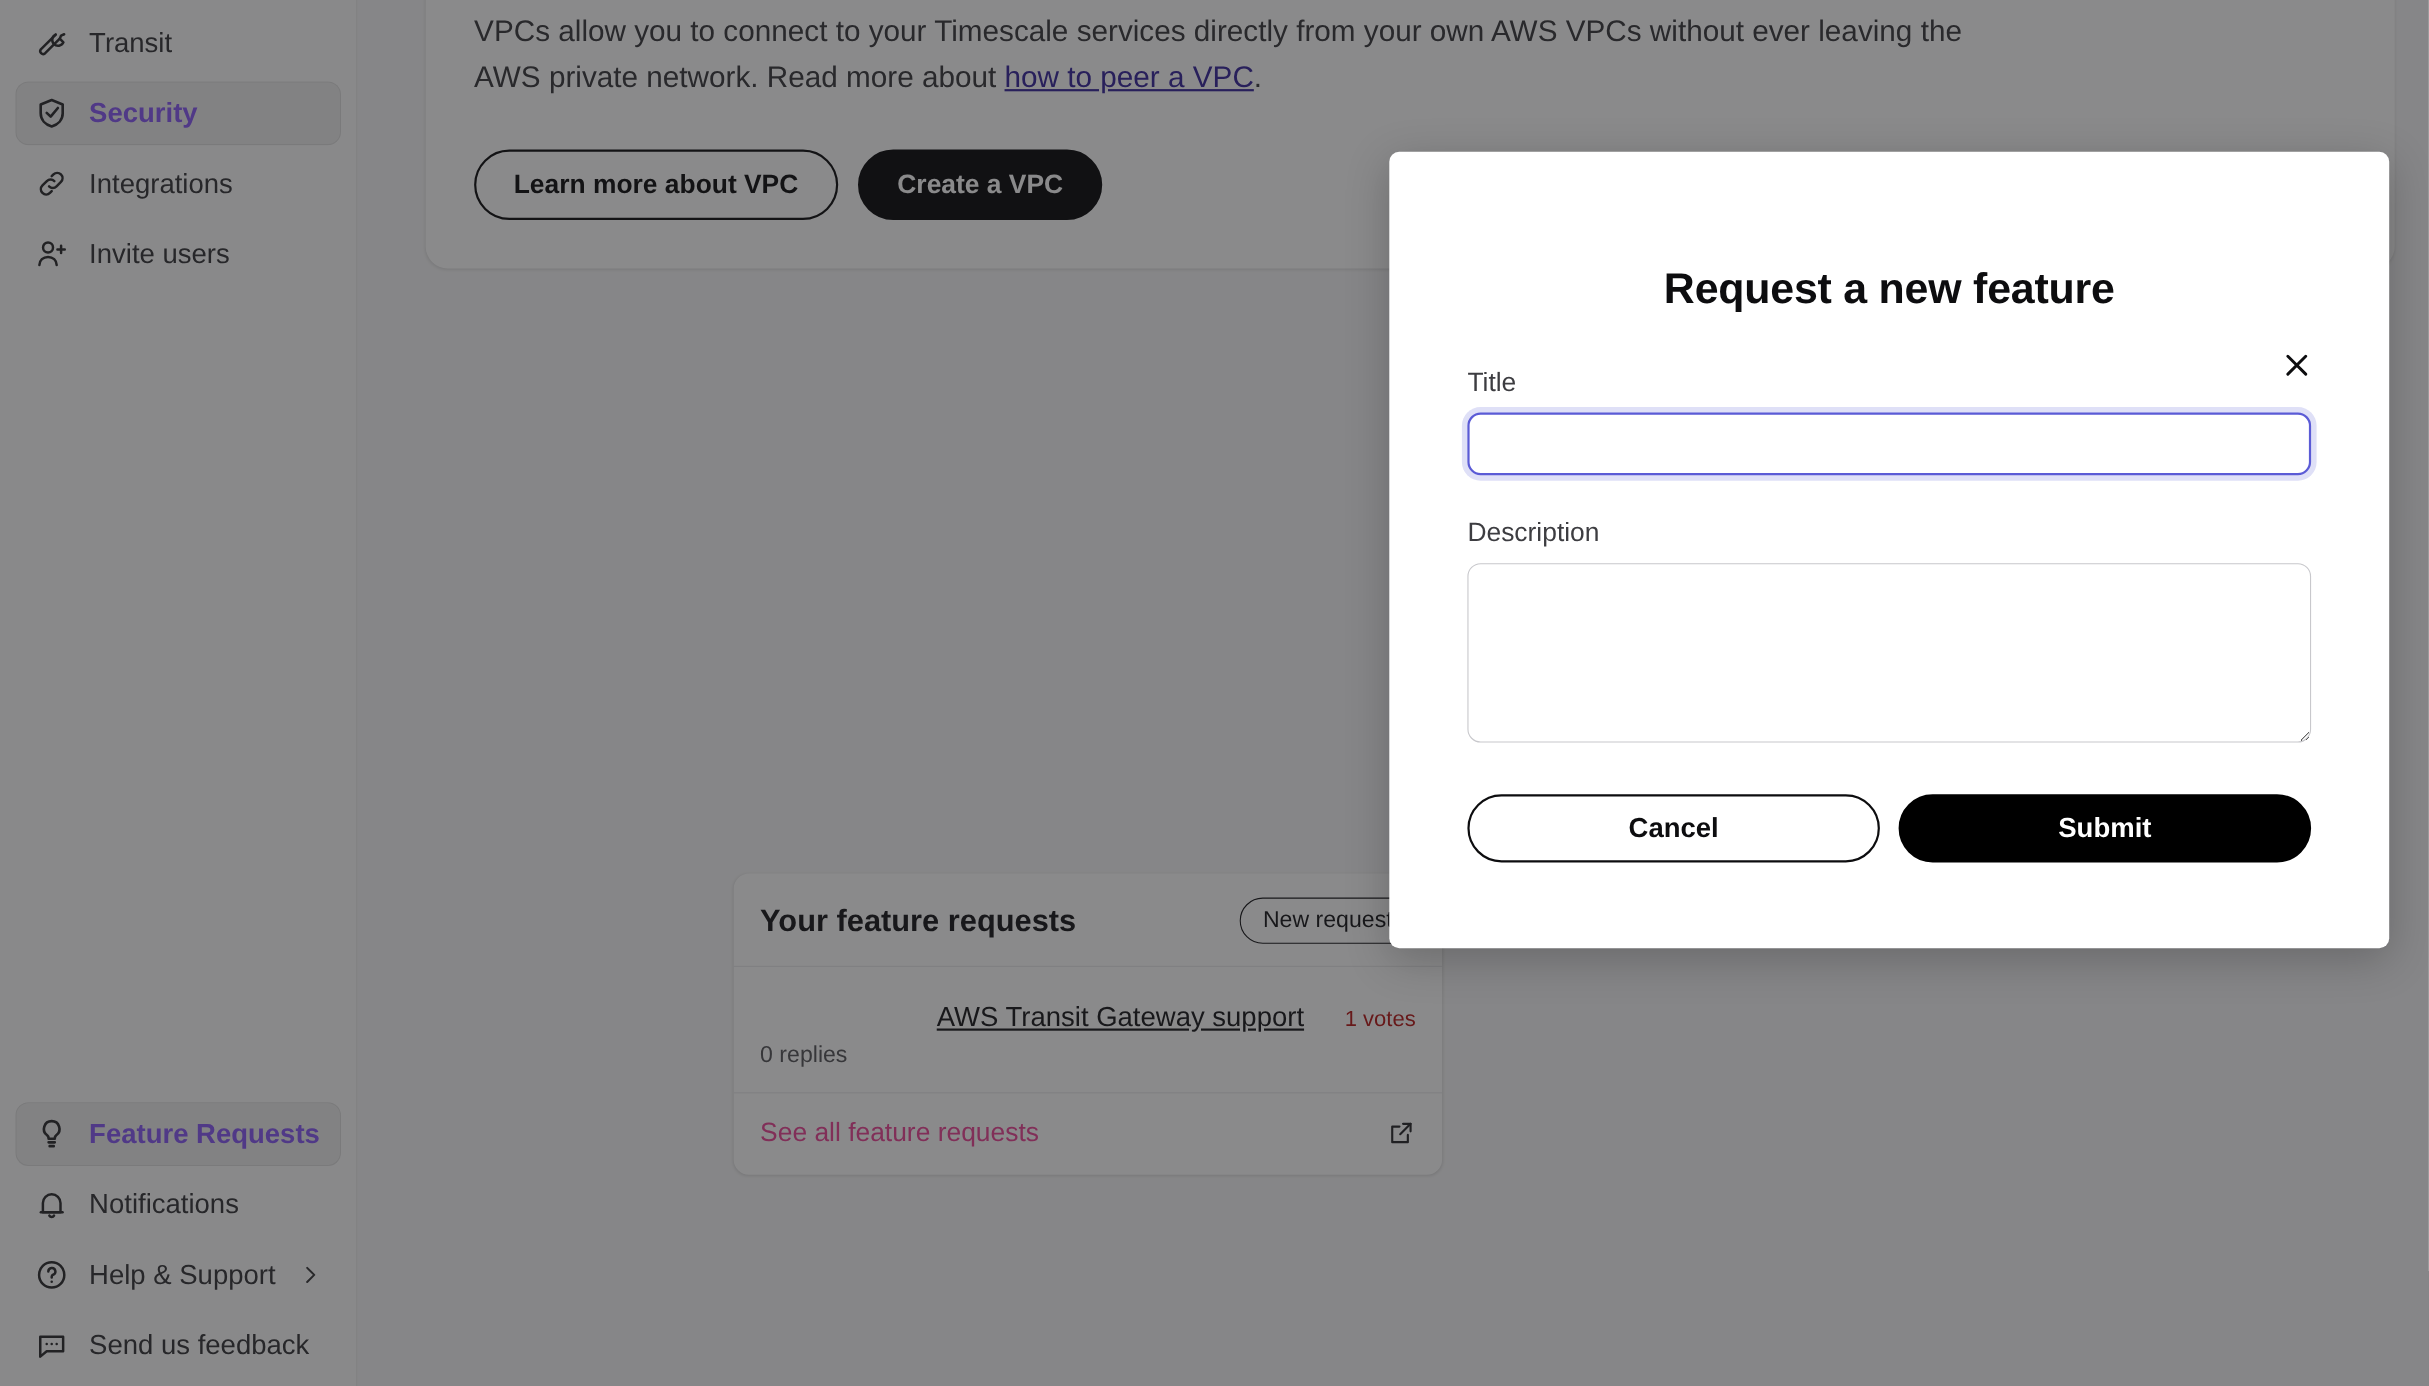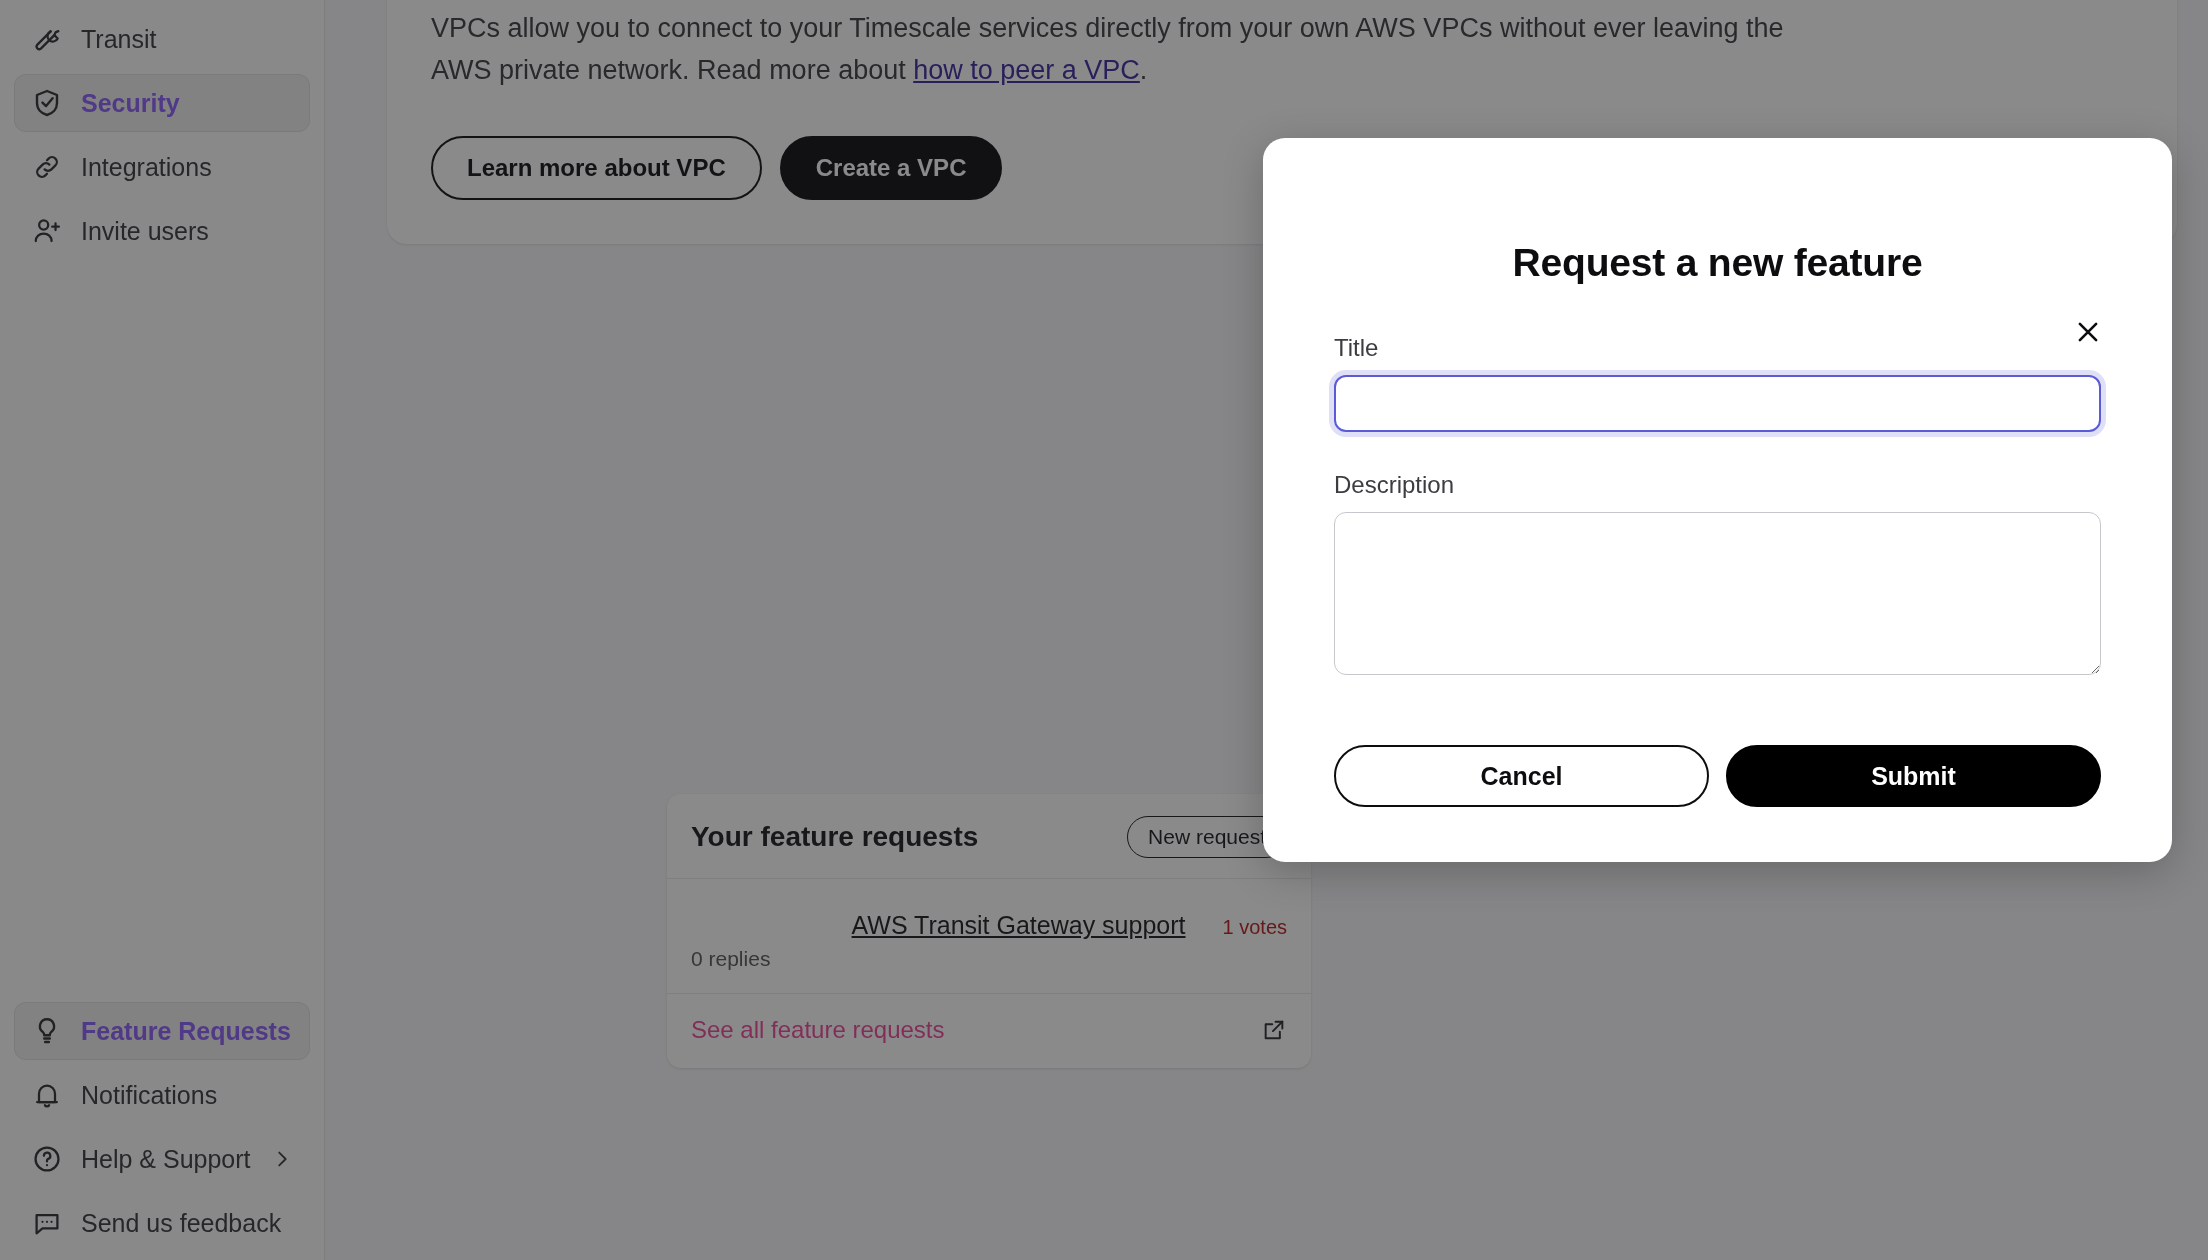--- a/index.html
+++ b/index.html
@@ -231,21 +231,21 @@
   }
 
   
   #modal {
     position: absolute;
     left: 1263px;
     top: 138px;
     width: 909px;
     height: 724px;
     background: #ffffff;
-    border-radius: 22px;
+    border-radius: 9px;
     box-shadow: 0 10px 40px rgba(0,0,0,0.22);
     z-index: 60;
     padding: 0 71px;
   }
   #modal-close {
     position: absolute;
     top: 172px;
     right: 62px;
     width: 44px;
     height: 44px;
@@ -301,21 +301,21 @@
     background: #ffffff;
     font-family: "Liberation Sans", sans-serif;
     font-size: 24px;
     color: #111113;
     padding: 12px 14px;
     resize: vertical;
     display: block;
   }
 
   #modal-actions {
-    margin-top: 70px;
+    margin-top: 47px;
     display: flex;
     gap: 17px;
   }
   .modal-btn {
     flex: 1 1 0;
     height: 62px;
     border-radius: 999px;
     font-family: "Liberation Sans", sans-serif;
     font-size: 25px;
     font-weight: bold;

